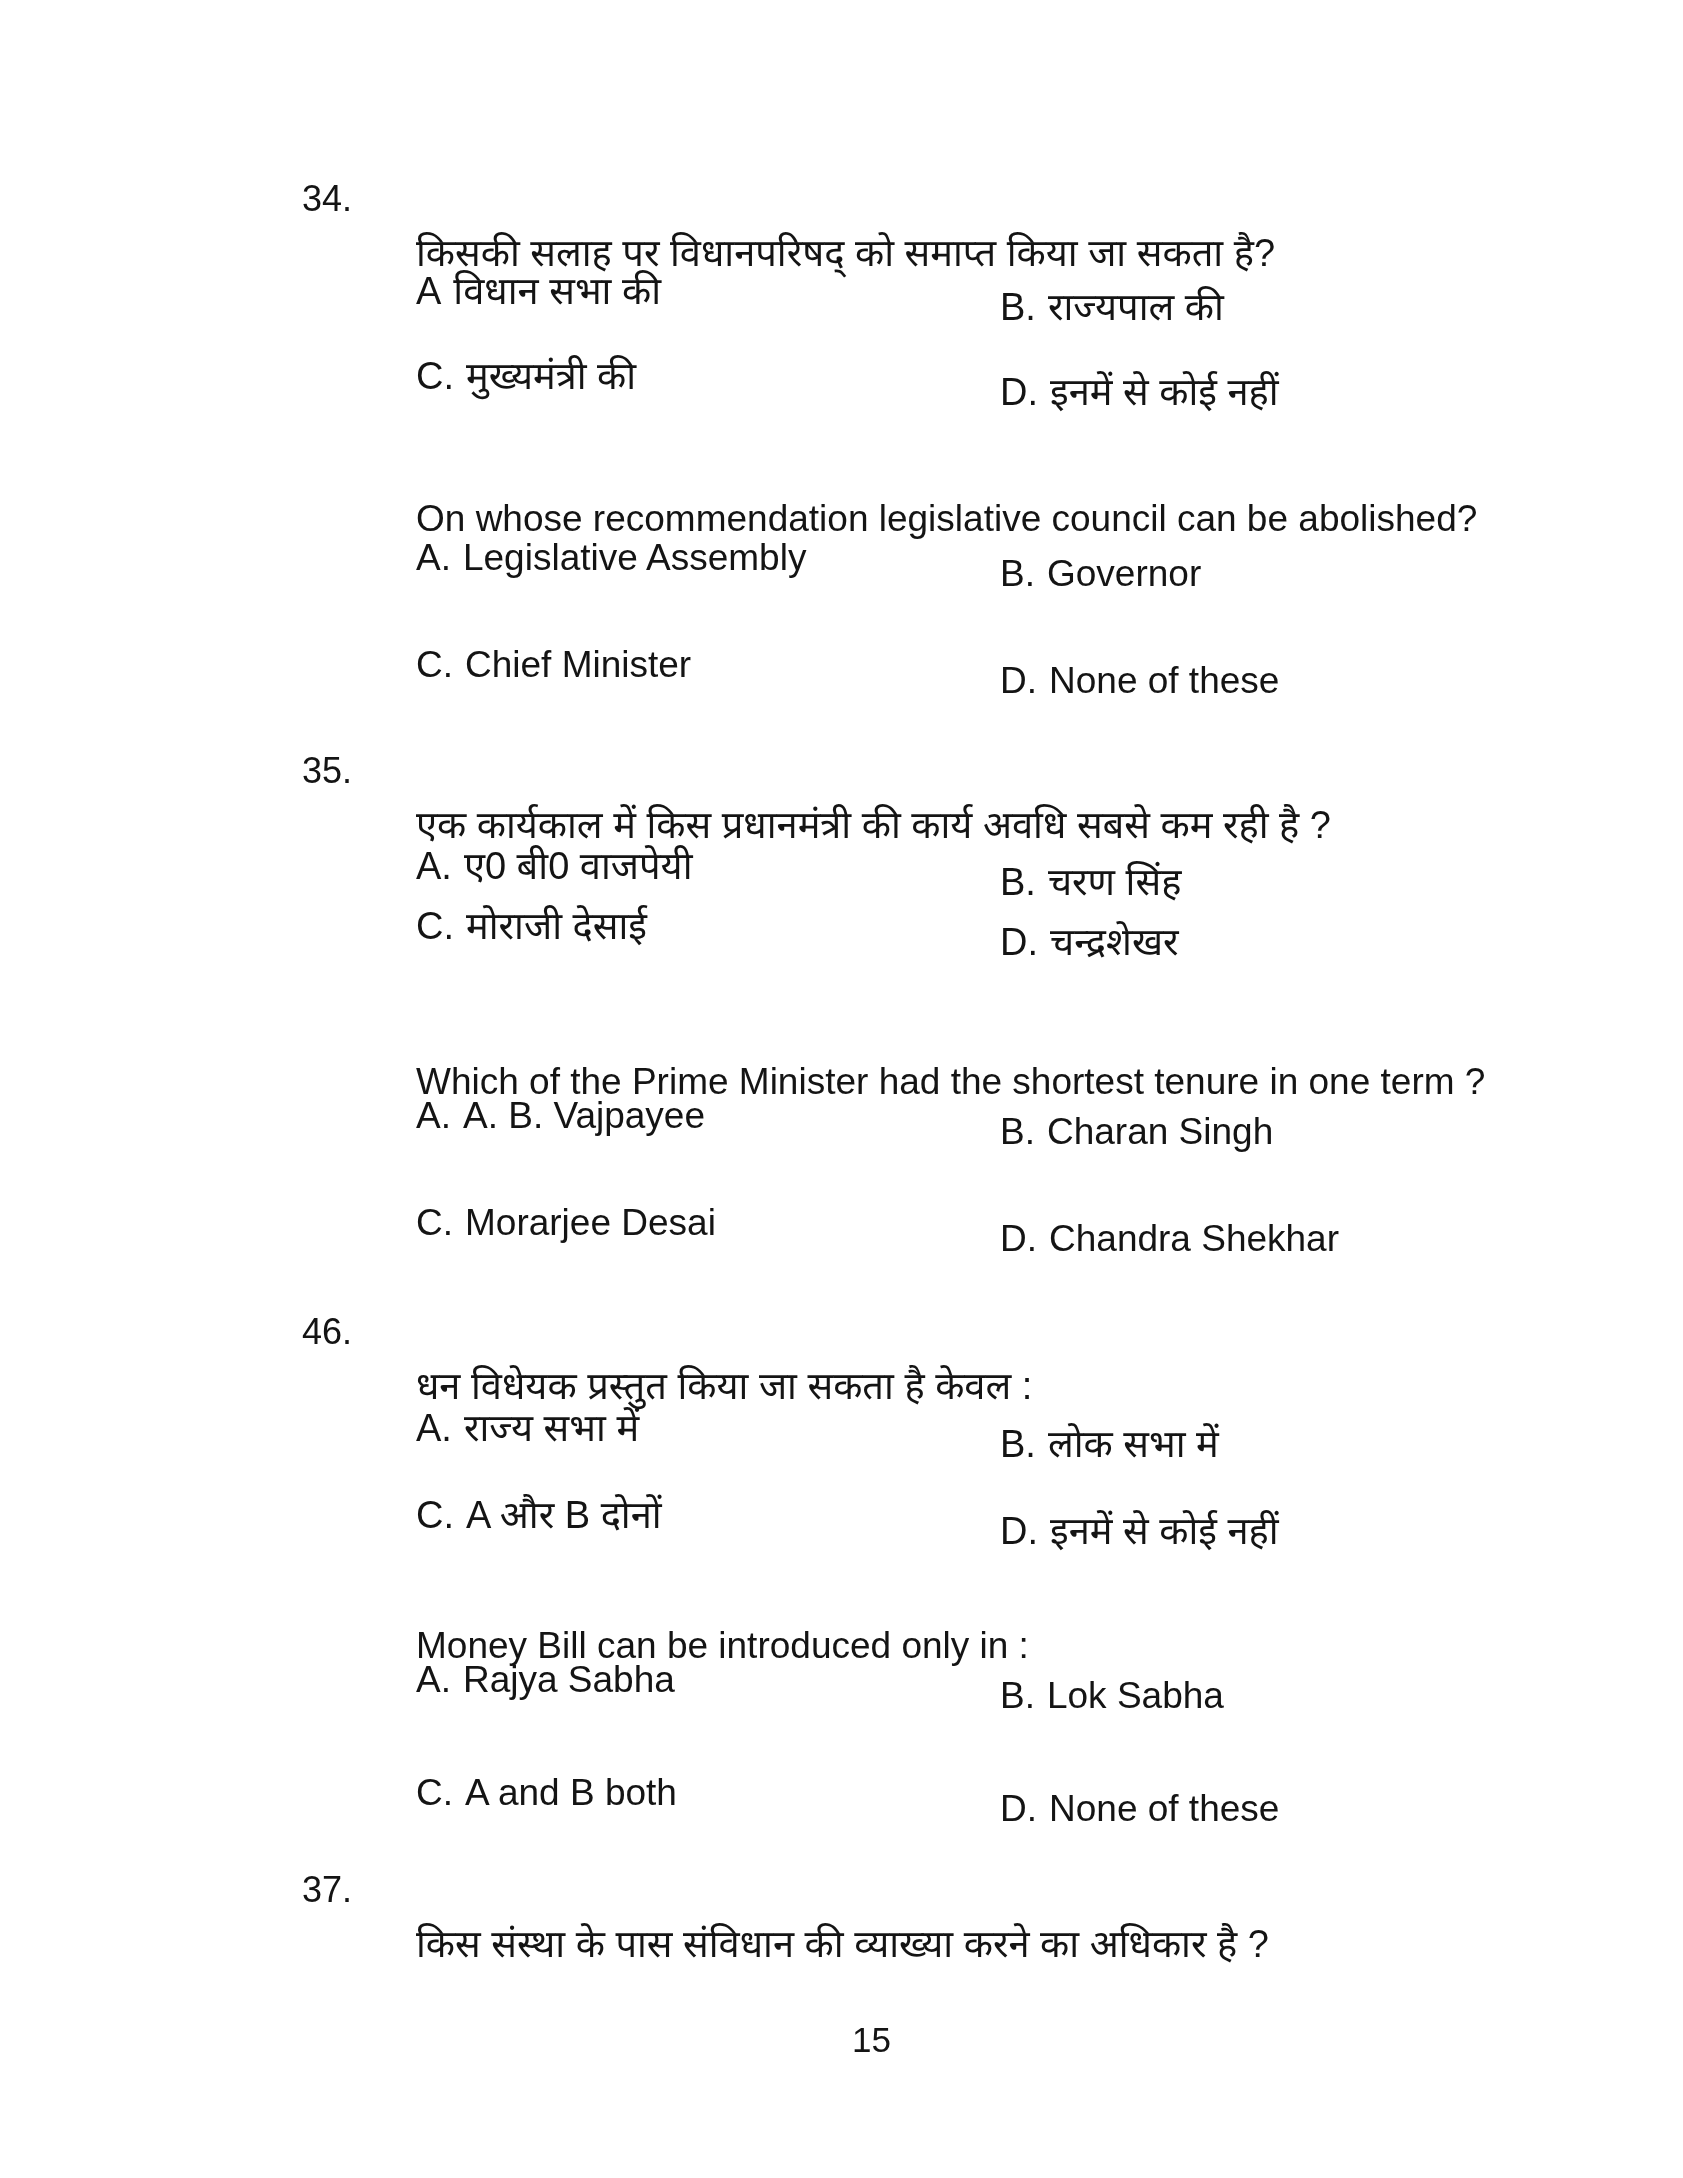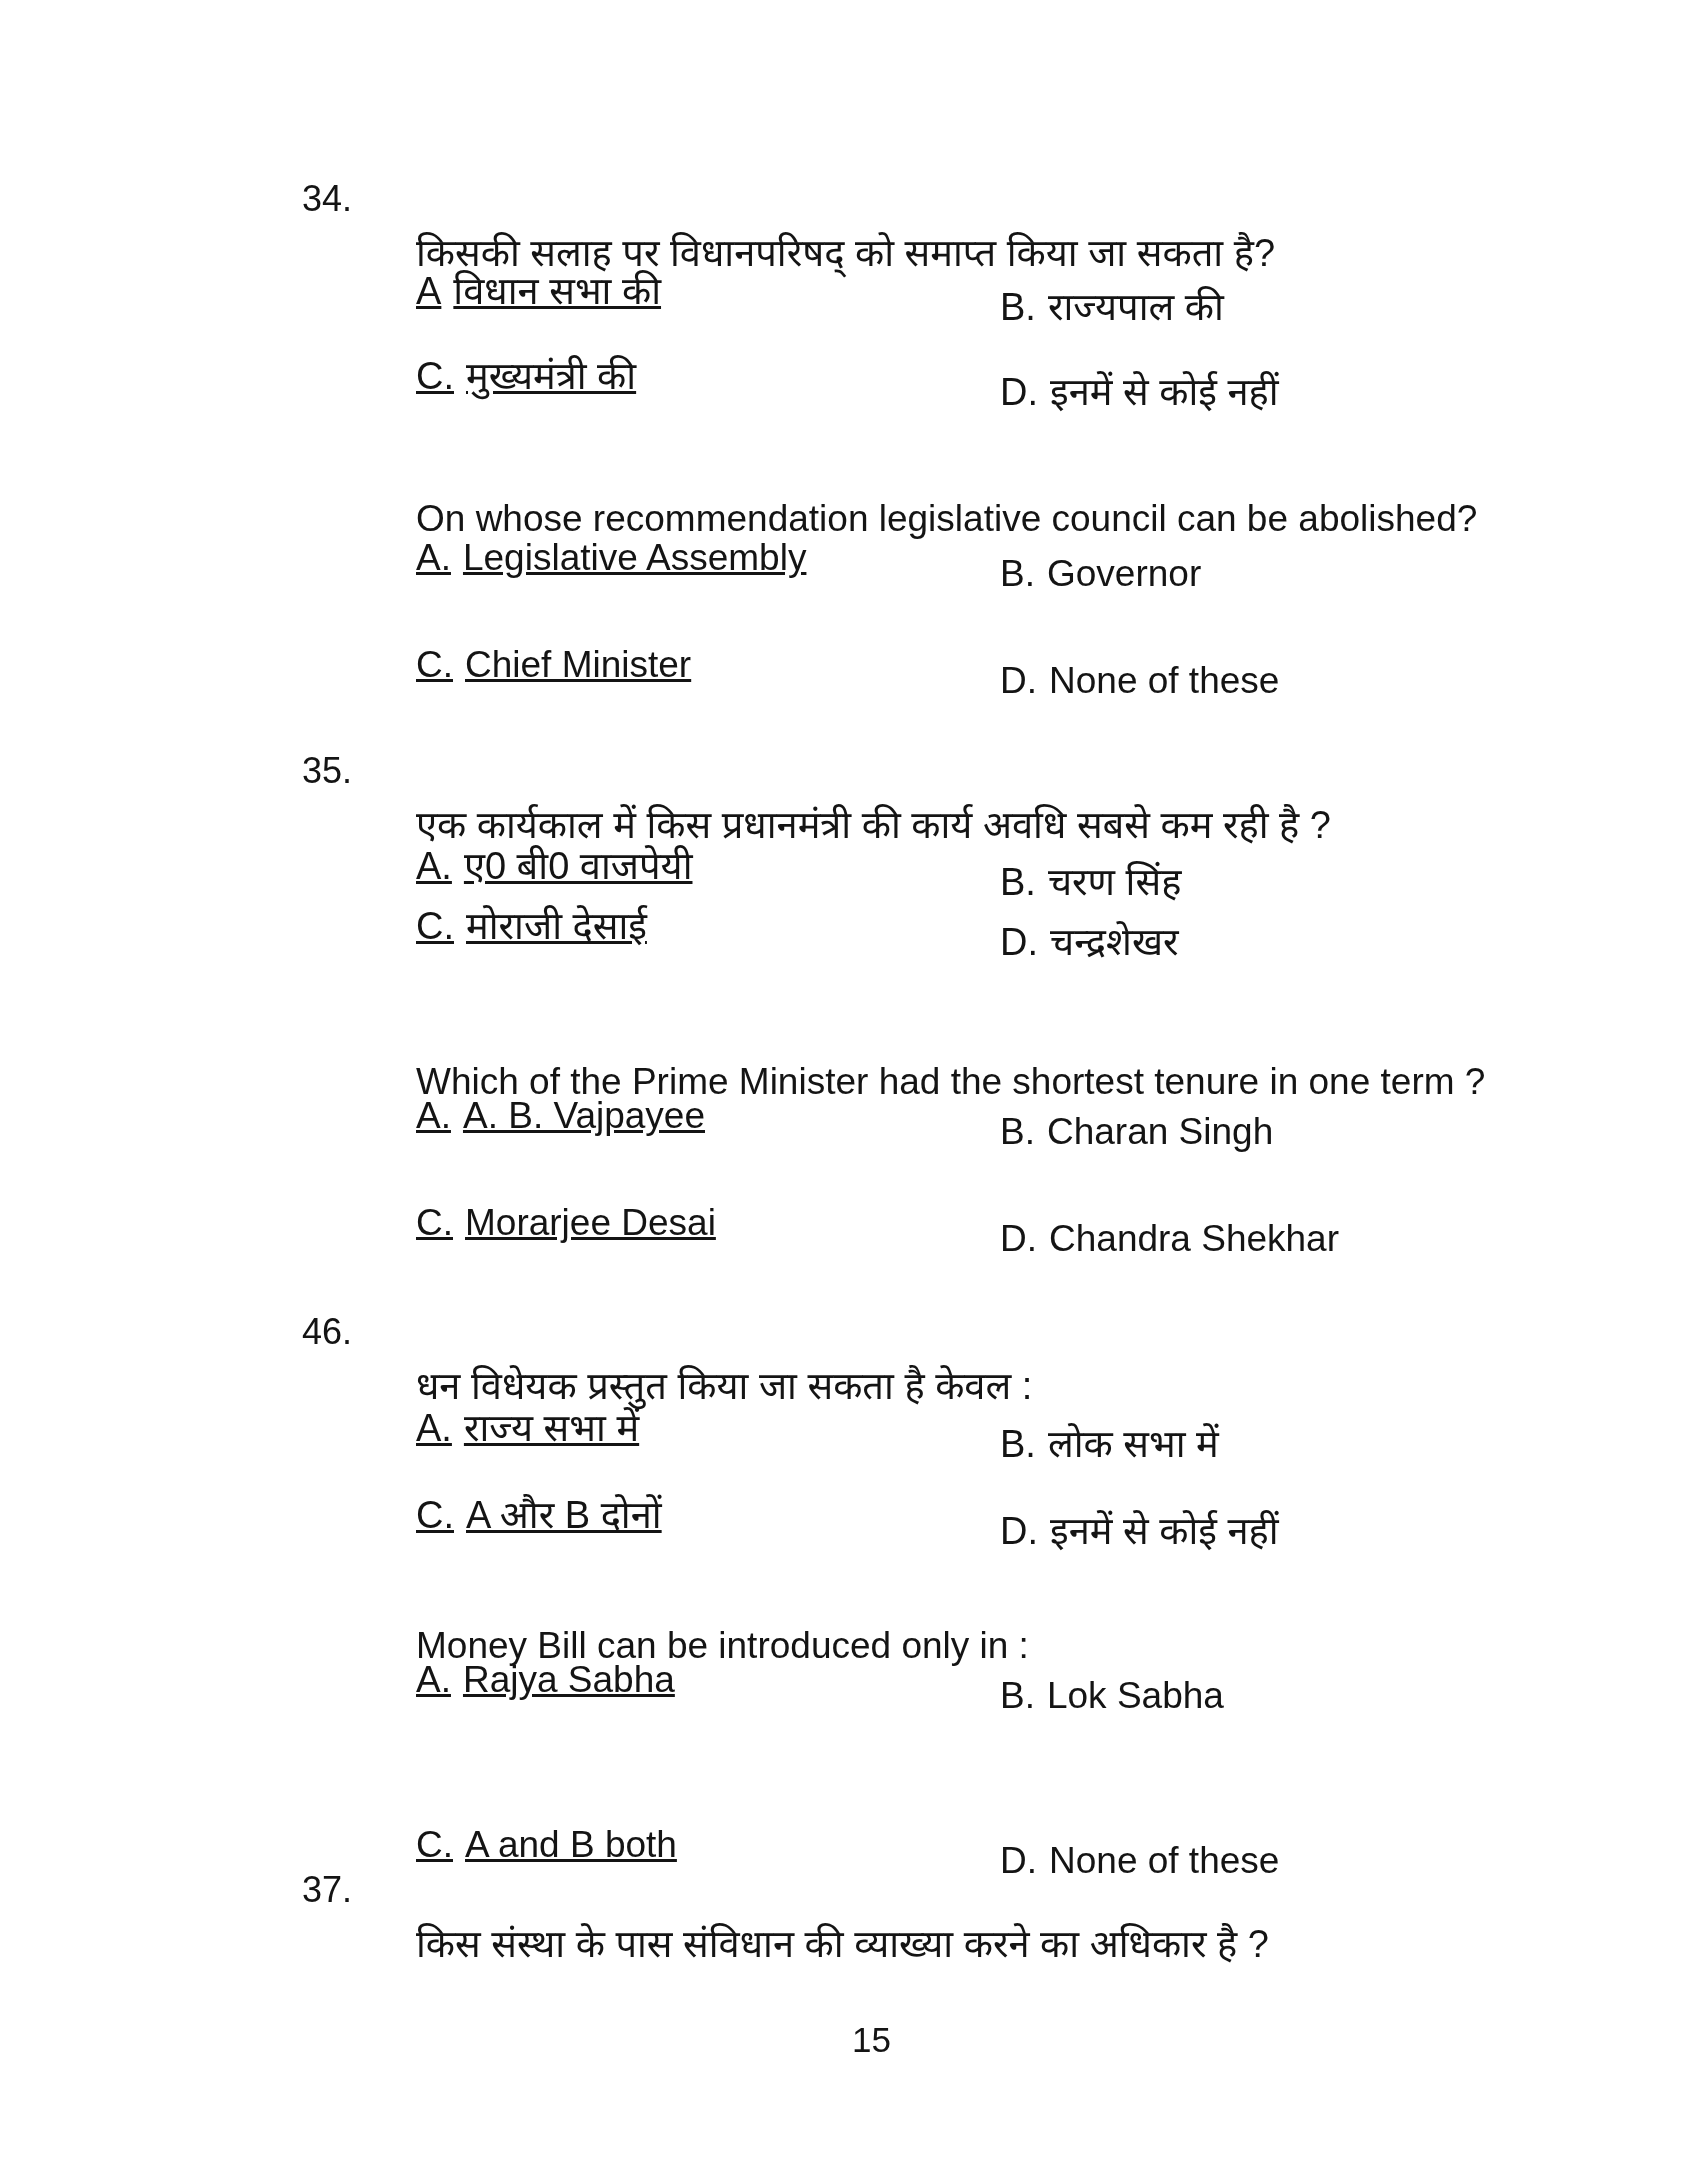--- a/index.html
+++ b/index.html
@@ -29,21 +29,21 @@
     font-size: 36px;
   }
   .qt {
     position: absolute;
     left: 416px;
     font-size: 37px;
     margin-top: 47px;
   }
   .hi { font-size: 38px; }
   .en { font-size: 37px; }
-  .optA { position: absolute; left: 416px; text-decoration: underline; }
+  .optA { position: absolute; left: 416px; }
   .optB { position: absolute; left: 1000px; margin-top: 16px; }
   .lbl { margin-right: 12px; }
   .pagenum {
     position: absolute;
     left: 30px;
     width: 1683px;
     text-align: center;
     font-size: 35px;
   }
 </style>
@@ -112,21 +112,21 @@
     <span class="optA hi"><span class="lbl">C.</span><span>A और B दोनों</span></span>
     <span class="optB hi"><span class="lbl">D.</span><span>इनमें से कोई नहीं</span></span>
   </div>
   <div class="row" style="top:1578px">
     <span class="qt en">Money Bill can be introduced only in :</span>
   </div>
   <div class="row" style="top:1659px">
     <span class="optA en"><span class="lbl">A.</span><span>Rajya Sabha</span></span>
     <span class="optB en"><span class="lbl">B.</span><span>Lok Sabha</span></span>
   </div>
-  <div class="row" style="top:1824px">
+  <div class="row" style="top:1772px">
     <span class="optA en"><span class="lbl">C.</span><span>A and B both</span></span>
     <span class="optB en"><span class="lbl">D.</span><span>None of these</span></span>
   </div>
 
   <div class="row" style="top:1869px">
     <span class="num">37.</span>
     <span class="qt hi">किस संस्था के पास संविधान की व्याख्या करने का अधिकार है ?</span>
   </div>
 
   <div class="pagenum" style="top:2020px">15</div>

